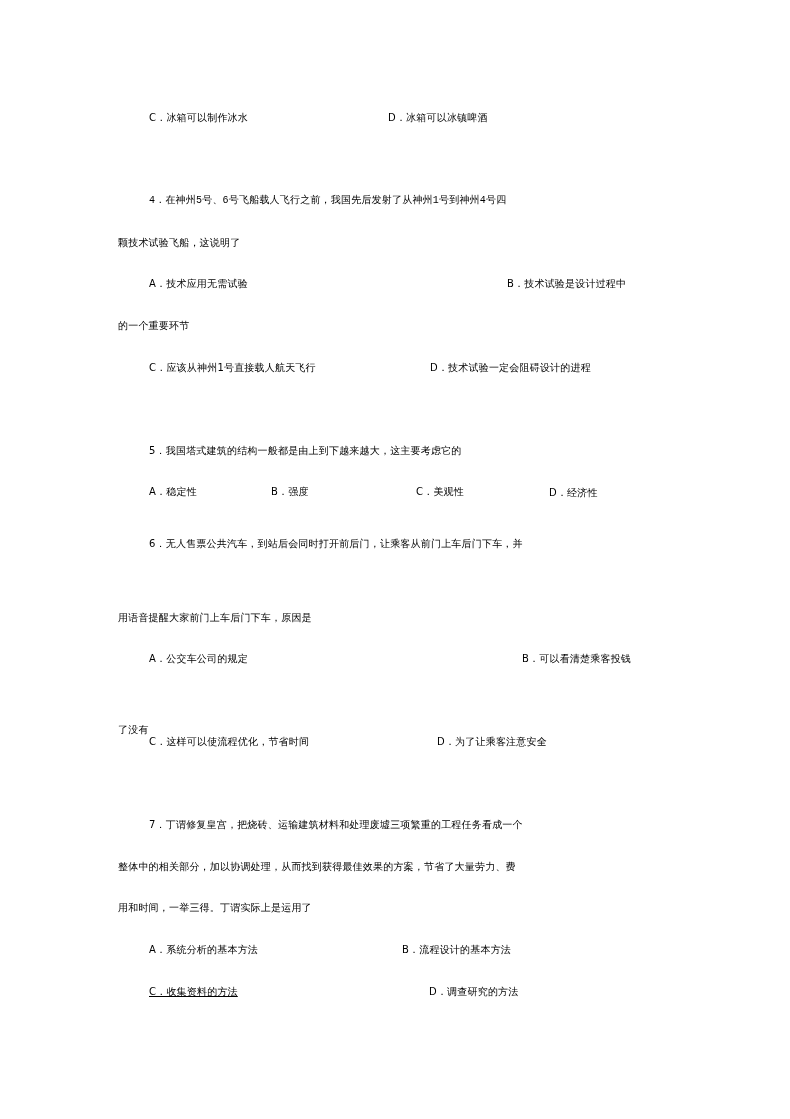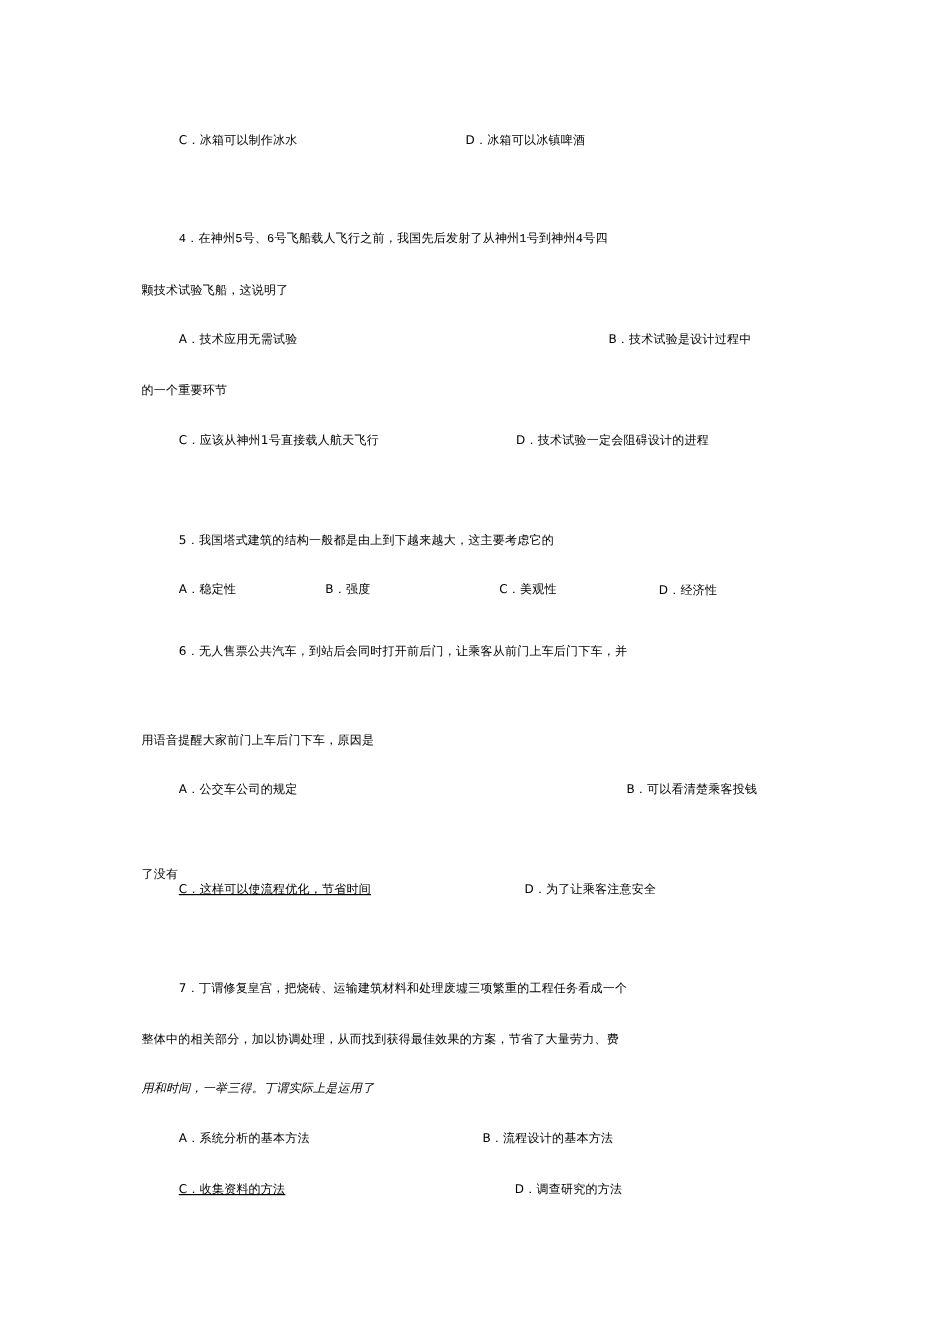--- a/index.html
+++ b/index.html
@@ -36,24 +36,24 @@
   <div class="line" style="left:149px; top:484px;">A．稳定性</div>
   <div class="line" style="left:271px; top:484px;">B．强度</div>
   <div class="line" style="left:416px; top:484px;">C．美观性</div>
   <div class="line" style="left:549px; top:485px;">D．经济性</div>
 
   <div class="line" style="left:149px; top:536px;text-align:right;">6．无人售票公共汽车，到站后会同时打开前后门，让乘客从前门上车后门下车，并</div>
   <div class="line" style="left:118px; top:610px;">用语音提醒大家前门上车后门下车，原因是</div>
   <div class="line" style="left:149px; top:651px;">A．公交车公司的规定</div>
   <div class="line" style="left:522px; top:651px;">B．可以看清楚乘客投钱</div>
   <div class="line" style="left:118px; top:693px;margin-top:29px;">了没有</div>
-  <div class="line" style="left:149px; top:734px;text-decoration:underline;">C．这样可以使流程优化，节省时间</div>
+  <div class="line" style="left:149px; top:734px;">C．这样可以使流程优化，节省时间</div>
   <div class="line" style="left:437px; top:734px;">D．为了让乘客注意安全</div>
 
   <div class="line" style="left:149px; top:817px;">7．丁谓修复皇宫，把烧砖、运输建筑材料和处理废墟三项繁重的工程任务看成一个</div>
   <div class="line" style="left:118px; top:859px;">整体中的相关部分，加以协调处理，从而找到获得最佳效果的方案，节省了大量劳力、费</div>
-  <div class="line" style="left:118px; top:900px;font-style:italic;">用和时间，一举三得。丁谓实际上是运用了</div>
+  <div class="line" style="left:118px; top:900px;">用和时间，一举三得。丁谓实际上是运用了</div>
   <div class="line" style="left:149px; top:942px;">A．系统分析的基本方法</div>
   <div class="line" style="left:402px; top:942px;">B．流程设计的基本方法</div>
   <div class="line" style="left:149px; top:984px;text-decoration:underline;">C．收集资料的方法</div>
   <div class="line" style="left:429px; top:984px;">D．调查研究的方法</div>
 
 </div>
 
 </body></html>

